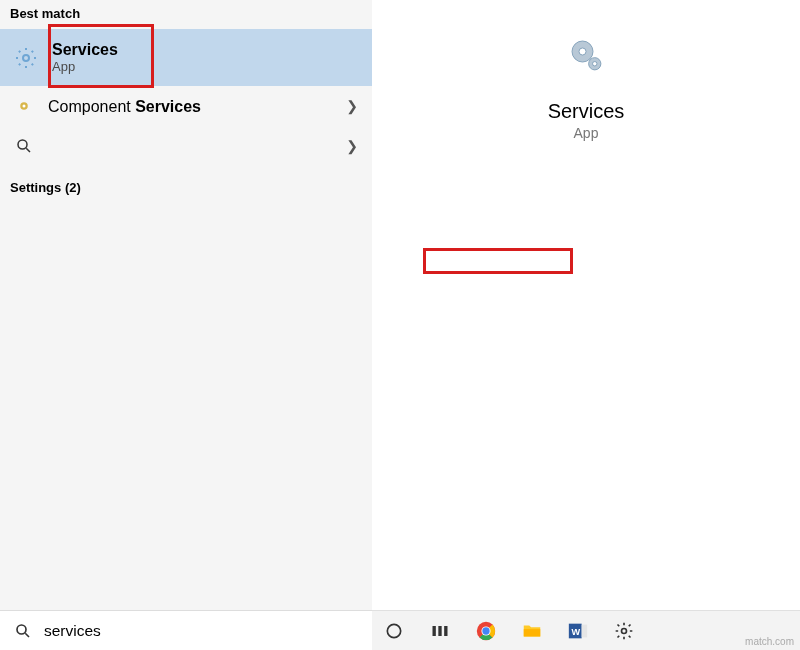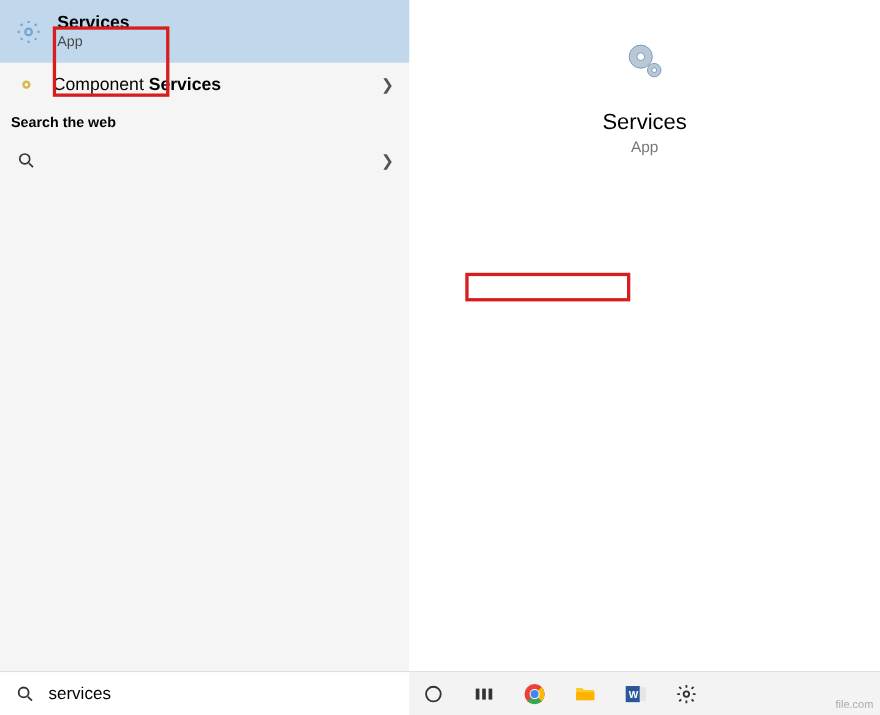--- a/index.html
+++ b/index.html
@@ -33,20 +33,21 @@
     .taskbar { position: absolute; bottom: 0; left: 372px; right: 0; height: 40px; background: #f3f3f3; border-top: 1px solid #e0e0e0; display: flex; align-items: center; padding: 0 10px; gap: 22px; }
     .taskbar .titem { width: 24px; height: 24px; display: flex; align-items: center; justify-content: center; }
     .watermark { position: absolute; bottom: 3px; right: 6px; font-size: 10px; color: #aaa; }
     .left .spacer { flex: 1; }
   </style>
 </head>
 <body>
 
 <div class="layout">
   <div class="left">
+    <div class="section-label">Best match</div>
 
     <div class="best-item">
       <span class="icon-wrap">
         <svg viewBox="0 0 24 24" width="24" height="24" fill="none" stroke="#6fa6d4" stroke-width="2">
             <circle cx="12" cy="12" r="3"></circle>
             <path d="M12 2v2M12 20v2M4.9 4.9l1.4 1.4M17.7 17.7l1.4 1.4M2 12h2M20 12h2M4.9 19.1l1.4-1.4M17.7 6.3l1.4-1.4"></path>
           </svg>
       </span>
       <span class="text">
         <span class="title">Services</span>
@@ -61,33 +62,33 @@
           <svg viewBox="0 0 24 24" width="18" height="18">
               <circle cx="12" cy="12" r="5" fill="#d8b64a"></circle>
               <circle cx="12" cy="12" r="2" fill="#fff"></circle>
             </svg>
         </span>
         <span class="label"><span>Component </span><b>Services</b></span>
       </span>
       <span class="chev">❯</span>
     </div>
 
-    <div class="section-label">Search the web</div>
     <div class="result-row">
       <span class="left-part">
         <span class="icon-wrap">
           <svg viewBox="0 0 24 24" width="18" height="18" fill="none" stroke="#333" stroke-width="2">
               <circle cx="10" cy="10" r="6"></circle>
               <line x1="15" y1="15" x2="20" y2="20"></line>
             </svg>
         </span>
       </span>
       <span class="chev">❯</span>
     </div>
 
+    <div class="section-label" style="padding-top:14px;">Settings (2)</div>
 
     <div class="spacer"></div>
     <div style="height:40px;"></div>
   </div>
 
   <div class="right">
     <div class="right-header">
       <span class="big-icon">
         <svg viewBox="0 0 48 48" width="42" height="42">
             <g fill="#b8c8d6" stroke="#7a9ab5" stroke-width="1">
@@ -156,13 +157,13 @@
       </svg>
   </span>
   <span class="titem">
     <svg viewBox="0 0 24 24" width="20" height="20" fill="none" stroke="#333" stroke-width="2">
         <circle cx="12" cy="12" r="3"></circle>
         <path d="M12 2v3M12 19v3M4.2 4.2l2.1 2.1M17.7 17.7l2.1 2.1M2 12h3M19 12h3M4.2 19.8l2.1-2.1M17.7 6.3l2.1-2.1"></path>
       </svg>
   </span>
 </div>
 
-<div class="watermark">file.com</div>
+<div class="watermark">match.com</div>
 
 </body></html>

